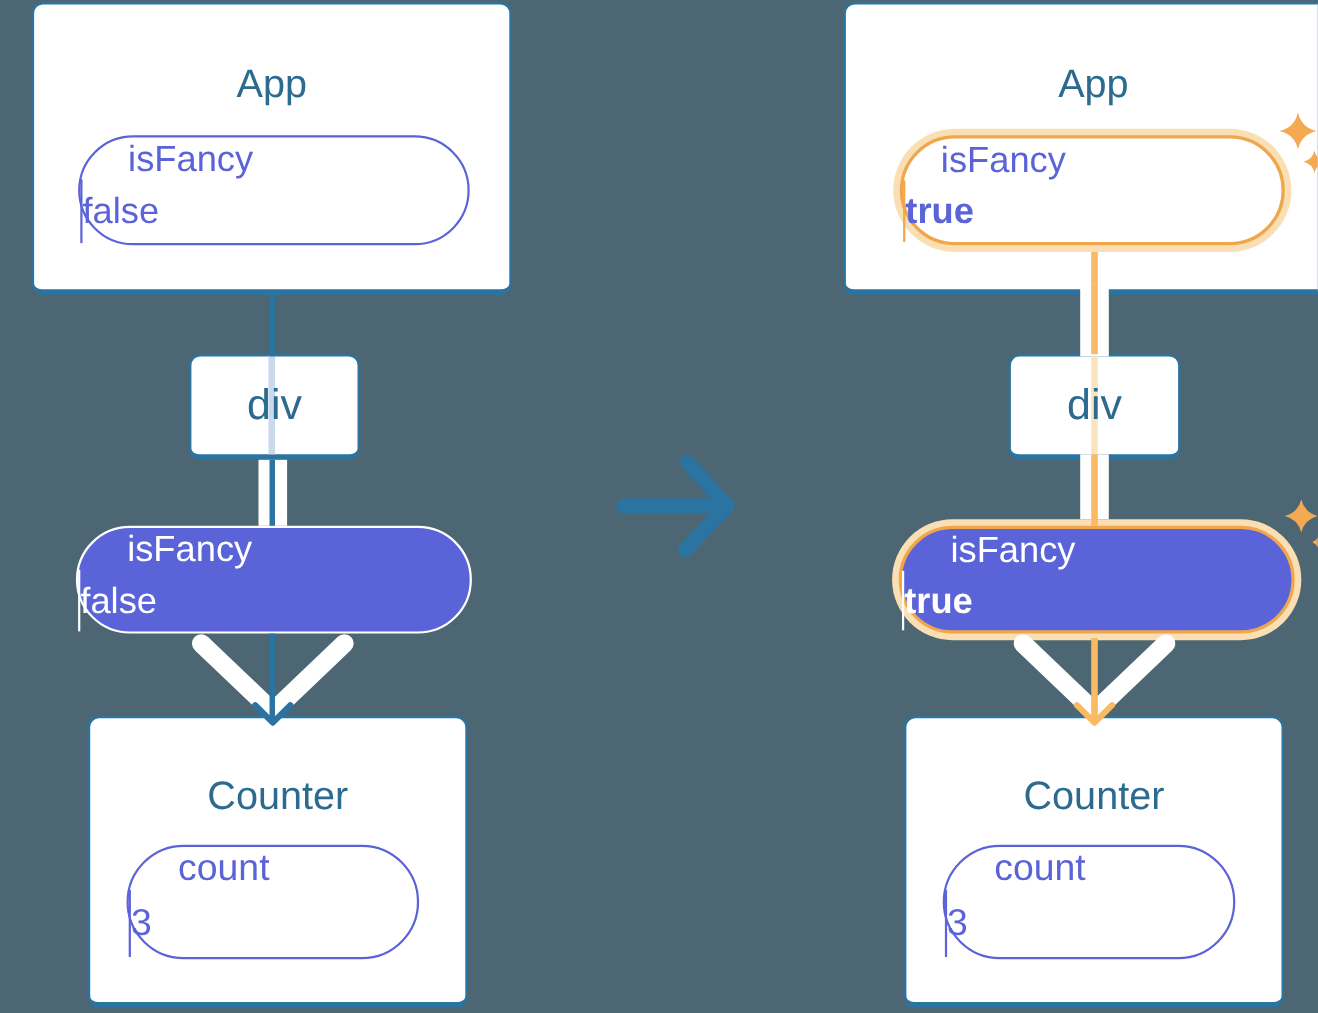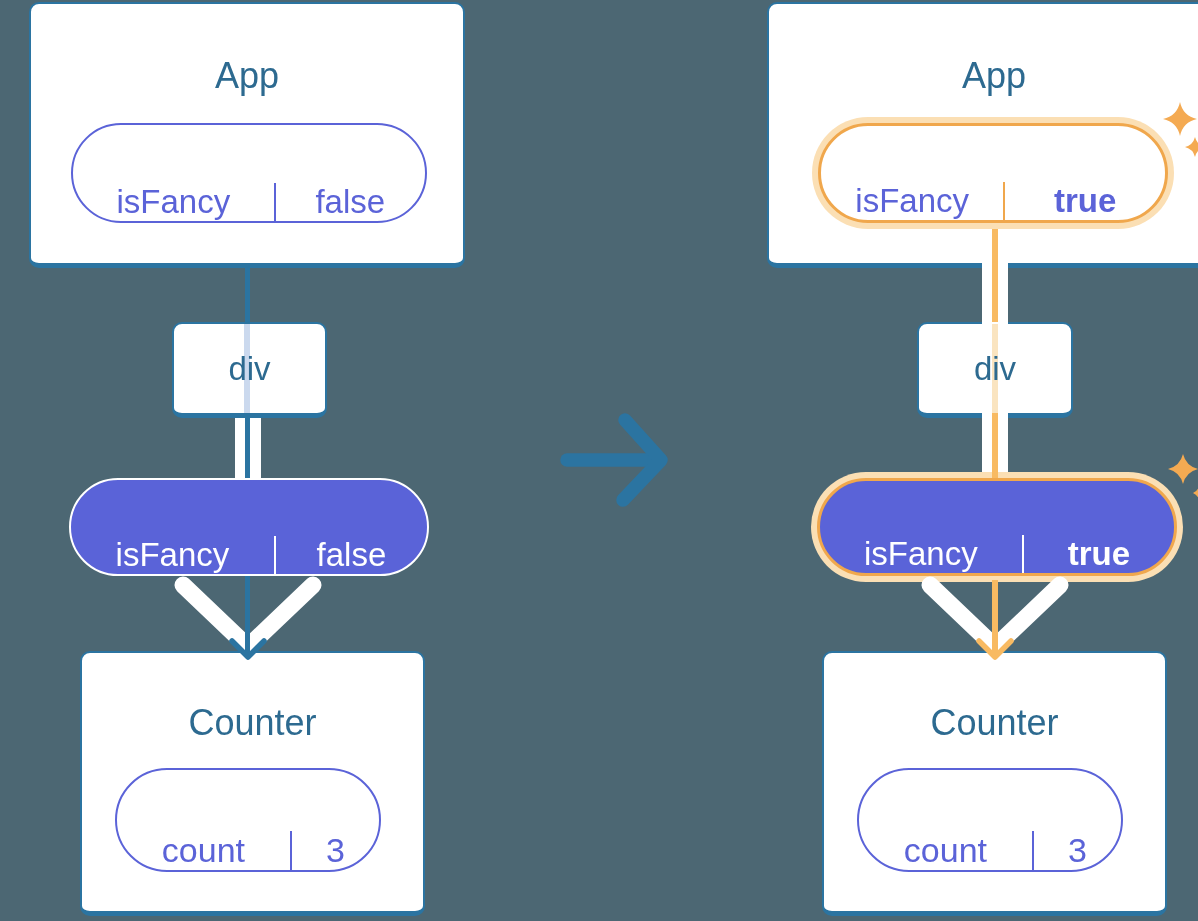--- a/index.html
+++ b/index.html
@@ -4,23 +4,23 @@
 <style>
   html,body{margin:0;padding:0;}
   body{font-family:"Liberation Sans", sans-serif; background:#4C6773;}
   .stage{position:relative;width:1198px;height:921px;background:var(--background,#4C6773);overflow:hidden;margin-left:27px;}
 
   .card{position:absolute;background:#fff;border:2px solid var(--stroke-blue,#2B74A1);
         border-bottom-width:5px;border-radius:10px;box-sizing:border-box;z-index:1;}
   .card-title{position:absolute;left:0;right:0;text-align:center;font-size:36px;line-height:1;
         font-weight:500;color:var(--title-text,#2D6A90);z-index:2;}
   .div-label{position:absolute;inset:0;display:flex;align-items:center;justify-content:center;
-        font-size:33px;font-weight:500;color:var(--title-text,#2D6A90);z-index:2;}
+        font-size:39px;font-weight:500;color:var(--title-text,#2D6A90);z-index:2;}
 
-  .pill{position:absolute;display:flex;align-items:flex-end;border-radius:999px;box-sizing:border-box;z-index:2;}
+  .pill{position:absolute;display:flex;align-items:flex-start;border-radius:999px;box-sizing:border-box;z-index:2;flex-direction:column;}
   .pill .seg{flex:1;display:flex;align-items:center;justify-content:center;font-size:33px;}
   .pill .seg.key{flex:none;}
   .pill-outline-purple{background:#fff;border:2.5px solid var(--purple,#5B63D8);color:var(--purple,#5B63D8);}
   .pill-outline-purple .seg+.seg{border-left:2px solid var(--purple,#5B63D8);}
   .pill-outline-orange{background:#fff;border:3px solid var(--orange,#F0A74C);color:var(--purple,#5B63D8);
         box-shadow:0 0 0 6px var(--orange-pale,#FBDFB4);}
   .pill-outline-orange .seg+.seg{border-left:2px solid var(--orange,#F0A74C);}
   .pill-filled{background:var(--purple-fill,#5A63D8);border:2px solid #fff;color:#fff;}
   .pill-filled .seg+.seg{border-left:2px solid #fff;}
   .pill-filled-orange{background:var(--purple-fill,#5A63D8);border:3px solid var(--orange,#F0A74C);color:#fff;

